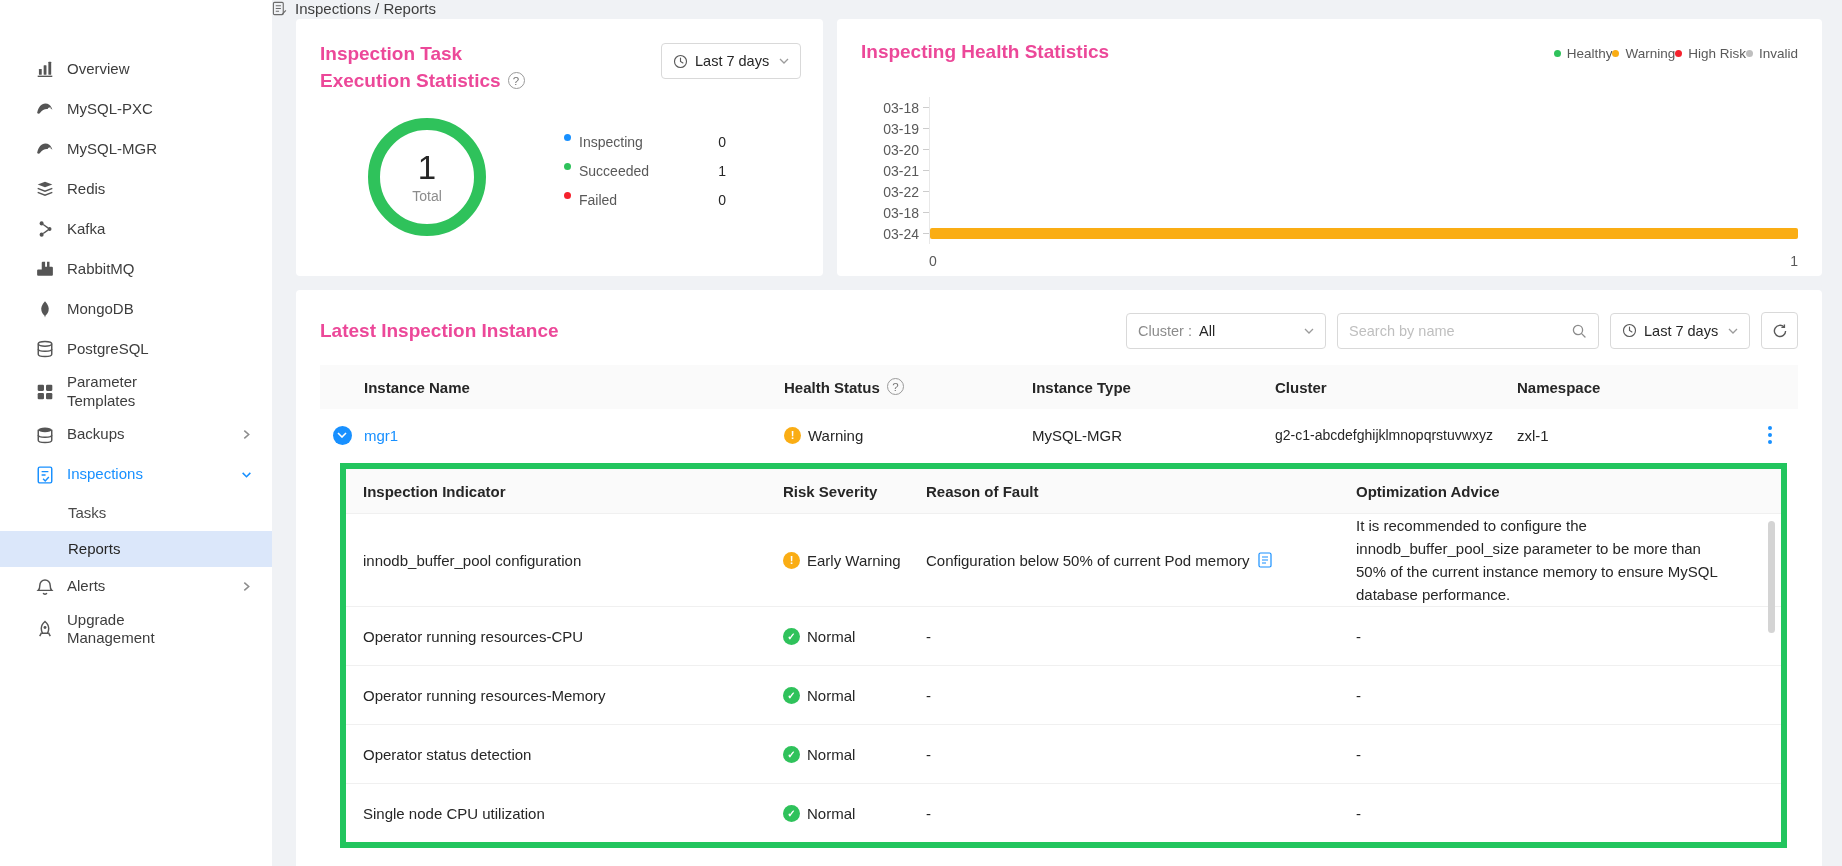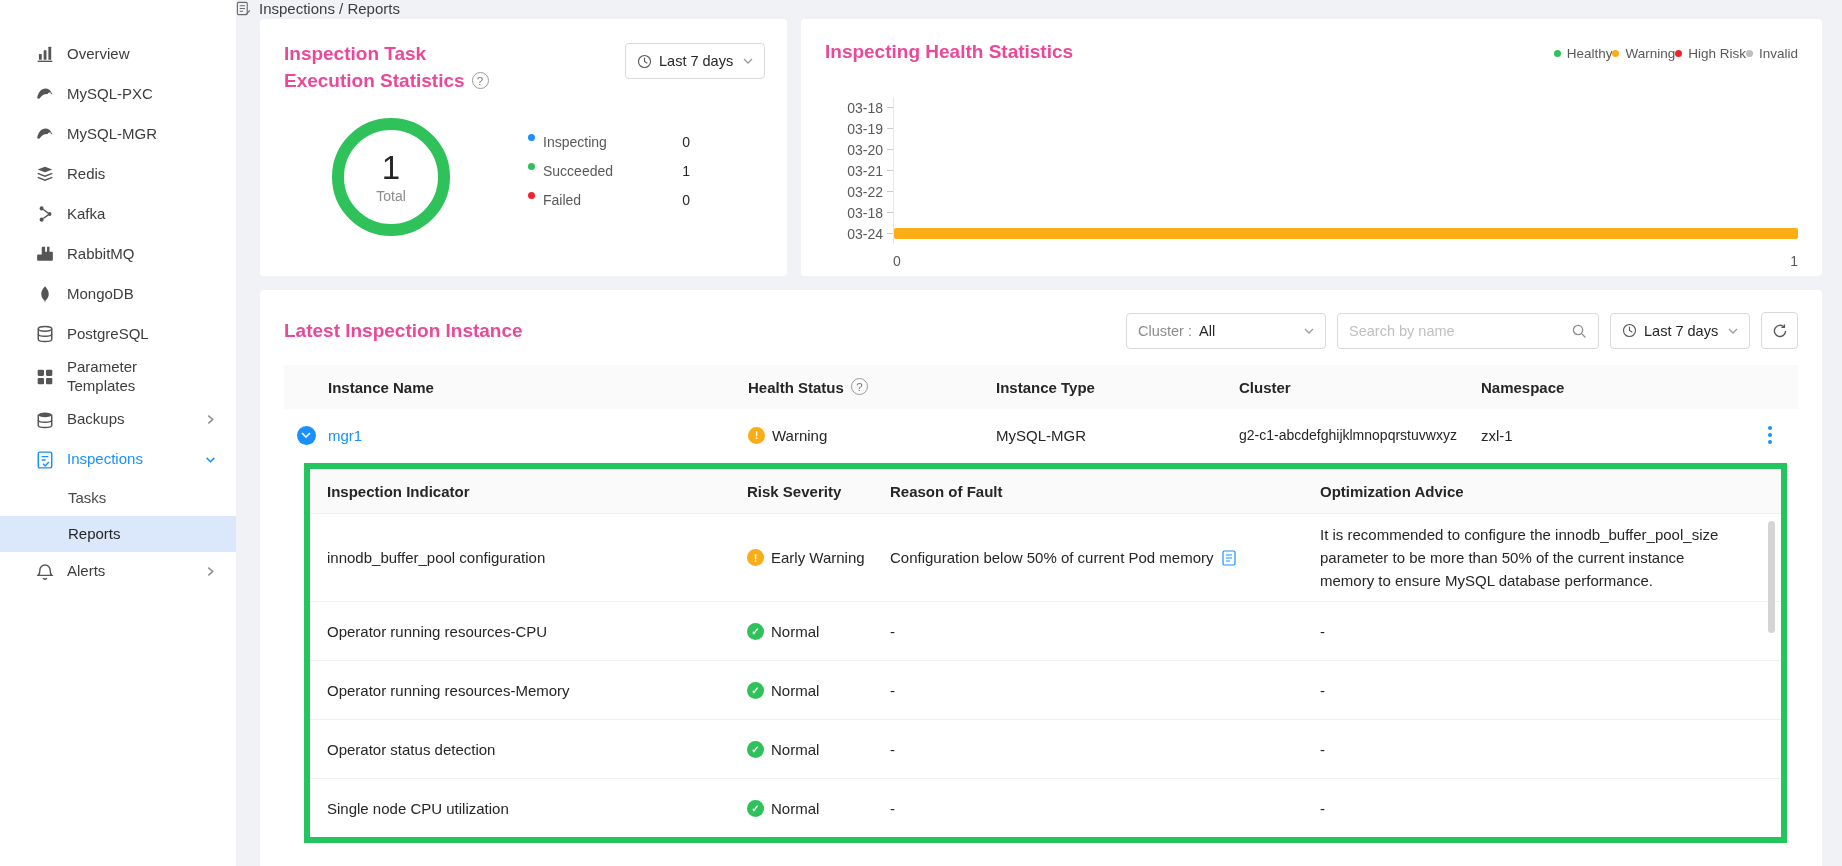--- a/index.html
+++ b/index.html
@@ -1,20 +1,20 @@
 <!DOCTYPE html>
 <html><head>
 <meta charset="utf-8">
 <style>
   *{margin:0;padding:0;box-sizing:border-box}
   html,body{width:1842px;height:866px;overflow:hidden}
   body{font-family:"Liberation Sans",sans-serif;background:#f0f2f5;color:#262626;display:flex;font-size:15px}
 
   
-  .sidebar{width:236px;background:#fff;height:100%;padding-top:34px;flex-shrink:0}
+  .sidebar{width:272px;background:#fff;height:100%;padding-top:49px;flex-shrink:0}
   .side-item{display:flex;align-items:center;min-height:40px;padding:4px 20px 4px 36px;cursor:pointer;color:#3d3d3d}
   .side-item .s-icon{width:18px;height:18px;margin-right:13px;color:#555;flex-shrink:0;display:flex;align-items:center;justify-content:center}
   .side-item .label{flex:1;max-width:122px;line-height:1.25;font-size:15px}
   .side-item .chev{margin-left:auto;color:#8c8c8c;display:flex}
   .side-item.active{color:#1890ff}
   .side-item.active .s-icon,.side-item.active .chev{color:#1890ff}
   .sub-item{display:flex;align-items:center;height:36px;padding-left:68px;font-size:15px;color:#4a4a4a;cursor:pointer}
   .sub-item.selected{background:#dbe7fa;color:#262626}
 
   
@@ -246,20 +246,30 @@
         </svg>
     </span>
     <span class="label">Alerts</span>
     <span class="chev">
       <svg viewBox="0 0 10 10" width="11" height="11">
           <path d="M3 1.5L7 5 3 8.5" fill="none" stroke="currentColor" stroke-width="1.4"></path>
         </svg>
     </span>
   </div>
 
+  <div class="side-item">
+    <span class="s-icon">
+      <svg viewBox="0 0 16 16" width="18" height="18">
+          <path d="M8 1.3c2.2 1.7 3.3 3.9 3.3 6.3 0 1.5-.4 2.9-1.1 4.1H5.8c-.7-1.2-1.1-2.6-1.1-4.1 0-2.4 1.1-4.6 3.3-6.3z" fill="none" stroke="currentColor" stroke-width="1.3"></path>
+          <circle cx="8" cy="6.6" r="1.3" fill="currentColor"></circle>
+          <path d="M5 11.2l-1.7 3.1M11 11.2l1.7 3.1" stroke="currentColor" stroke-width="1.3" fill="none"></path>
+        </svg>
+    </span>
+    <span class="label">Upgrade Management</span>
+  </div>
 
 </div>
 
 <div class="main">
 
   <div class="breadcrumb-bar">
     <span style="display:flex;color:#6b6b6b">
       <svg viewBox="0 0 16 16" width="15" height="15">
           <rect x="1.5" y="1.5" width="10.5" height="13" rx="1.2" fill="none" stroke="currentColor" stroke-width="1.2"></rect>
           <path d="M4 5h5.5M4 8h5.5M4 11h3.5" stroke="currentColor" stroke-width="1.1" fill="none"></path>

